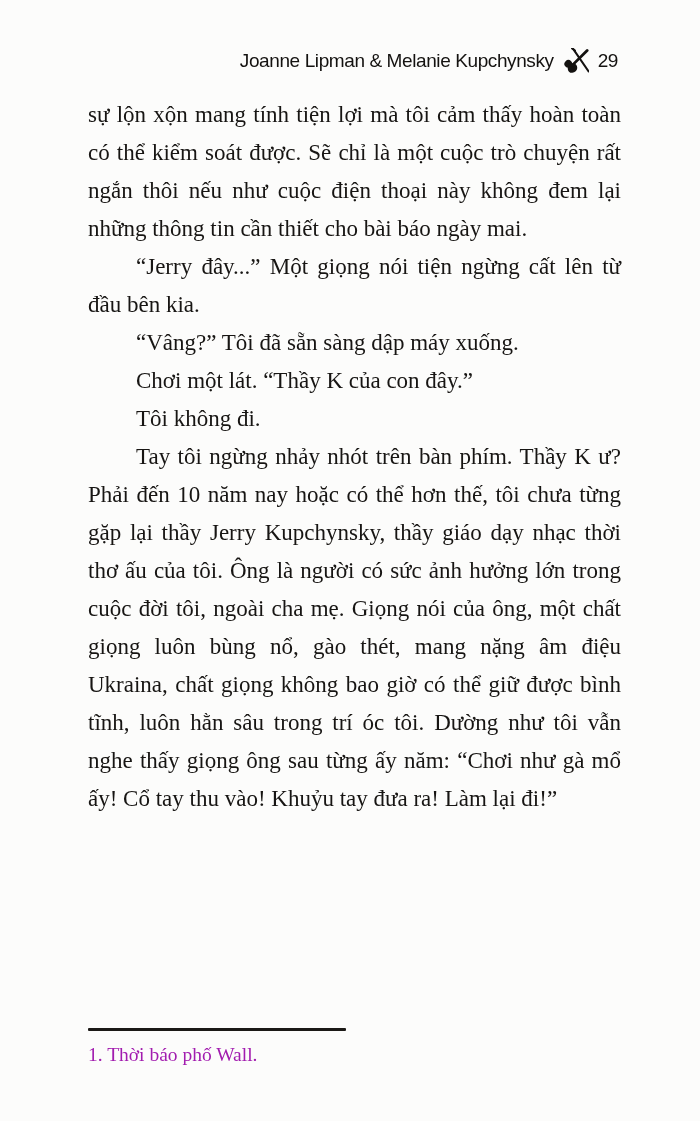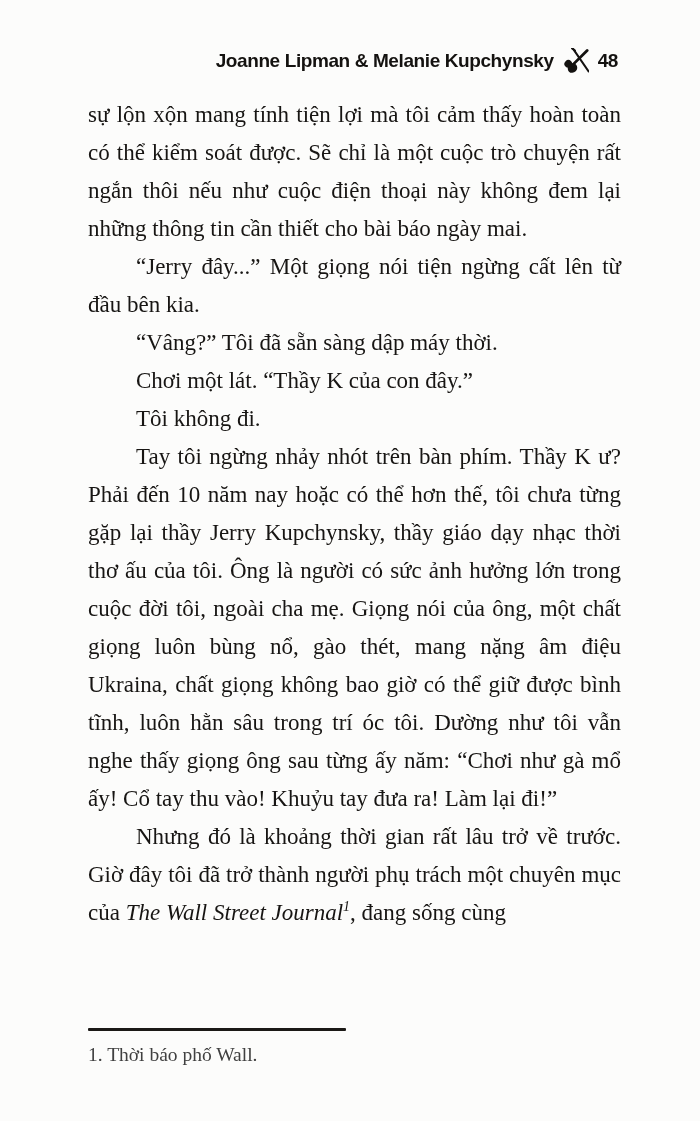--- a/index.html
+++ b/index.html
@@ -17,21 +17,21 @@
   }
   
   .running-header {
     position: absolute;
     top: 48px;
     right: 82px;
     display: inline-flex;
     align-items: center;
     gap: 9px;
     font-family: "Liberation Sans", sans-serif;
-    font-weight: 700;
+    font-weight: 400;
     font-size: 19px;
     letter-spacing: -0.4px;
     color: #141210;
     white-space: nowrap;
   }
   .running-header .violin {
     width: 26px;
     height: 26px;
     display: inline-block;
     flex: 0 0 auto;
@@ -73,21 +73,21 @@
   .footnote-rule {
     width: 258px;
     height: 3px;
     background: #1b1916;
     border-radius: 1px;
   }
   .footnote-text {
     margin-top: 12px;
     font-size: 19.5px;
     line-height: 24px;
-    color: #404040;
+    color: #a21caf;
   }
 </style>
 </head>
 <body>
 
 <div class="running-header">
   <span>Joanne Lipman &amp; Melanie Kupchynsky</span>
   <span class="violin">
     <svg viewBox="0 0 24 24" width="26" height="26" aria-hidden="true">
 
@@ -95,31 +95,28 @@
       <line x1="8.2" y1="0.4" x2="11.2" y2="2.2" stroke="#141210" stroke-width="1.6" stroke-linecap="round"></line>
 
       <line x1="8" y1="16.5" x2="22.3" y2="2.2" stroke="#141210" stroke-width="2.6" stroke-linecap="round"></line>
 
       <g transform="rotate(-45 7.2 17)">
         <ellipse cx="7.2" cy="19.2" rx="4.6" ry="4.2" fill="#141210"></ellipse>
         <ellipse cx="7.2" cy="13.6" rx="3.6" ry="3.4" fill="#141210"></ellipse>
       </g>
     </svg>
   </span>
-  <span>48</span>
+  <span>29</span>
 </div>
 
 <div class="text-block">
   <p>sự lộn xộn mang tính tiện lợi mà tôi cảm thấy hoàn toàn có thể kiểm soát được. Sẽ chỉ là một cuộc trò chuyện rất ngắn thôi nếu như cuộc điện thoại này không đem lại những thông tin cần thiết cho bài báo ngày mai.</p>
   <p class="indent">“Jerry đây...” Một giọng nói tiện ngừng cất lên từ đầu bên kia.</p>
-  <p class="indent">“Vâng?” Tôi đã sẵn sàng dập máy thời.</p>
+  <p class="indent">“Vâng?” Tôi đã sẵn sàng dập máy xuống.</p>
   <p class="indent">Chơi một lát. “Thầy K của con đây.”</p>
   <p class="indent">Tôi không đi.</p>
   <p class="indent">Tay tôi ngừng nhảy nhót trên bàn phím. Thầy K ư? Phải đến 10 năm nay hoặc có thể hơn thế, tôi chưa từng gặp lại thầy Jerry Kupchynsky, thầy giáo dạy nhạc thời thơ ấu của tôi. Ông là người có sức ảnh hưởng lớn trong cuộc đời tôi, ngoài cha mẹ. Giọng nói của ông, một chất giọng luôn bùng nổ, gào thét, mang nặng âm điệu Ukraina, chất giọng không bao giờ có thể giữ được bình tĩnh, luôn hằn sâu trong trí óc tôi. Dường như tôi vẫn nghe thấy giọng ông sau từng ấy năm: “Chơi như gà mổ ấy! Cổ tay thu vào! Khuỷu tay đưa ra! Làm lại đi!”</p>
-  <p class="indent">
-    <span>Nhưng đó là khoảng thời gian rất lâu trở về trước. Giờ đây tôi đã trở thành người phụ trách một chuyên mục của </span><em class="book-title">The Wall Street Journal</em><sup class="fn-mark">1</sup><span>, đang sống cùng</span>
-  </p>
 </div>
 
 <div class="footnote">
   <div class="footnote-rule"></div>
   <div class="footnote-text">1. Thời báo phố Wall.</div>
 </div>
 
 </body></html>

